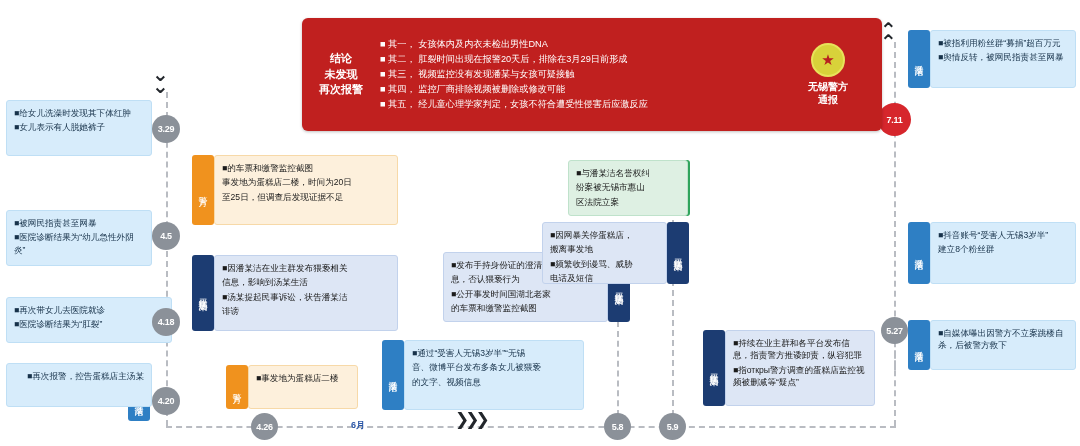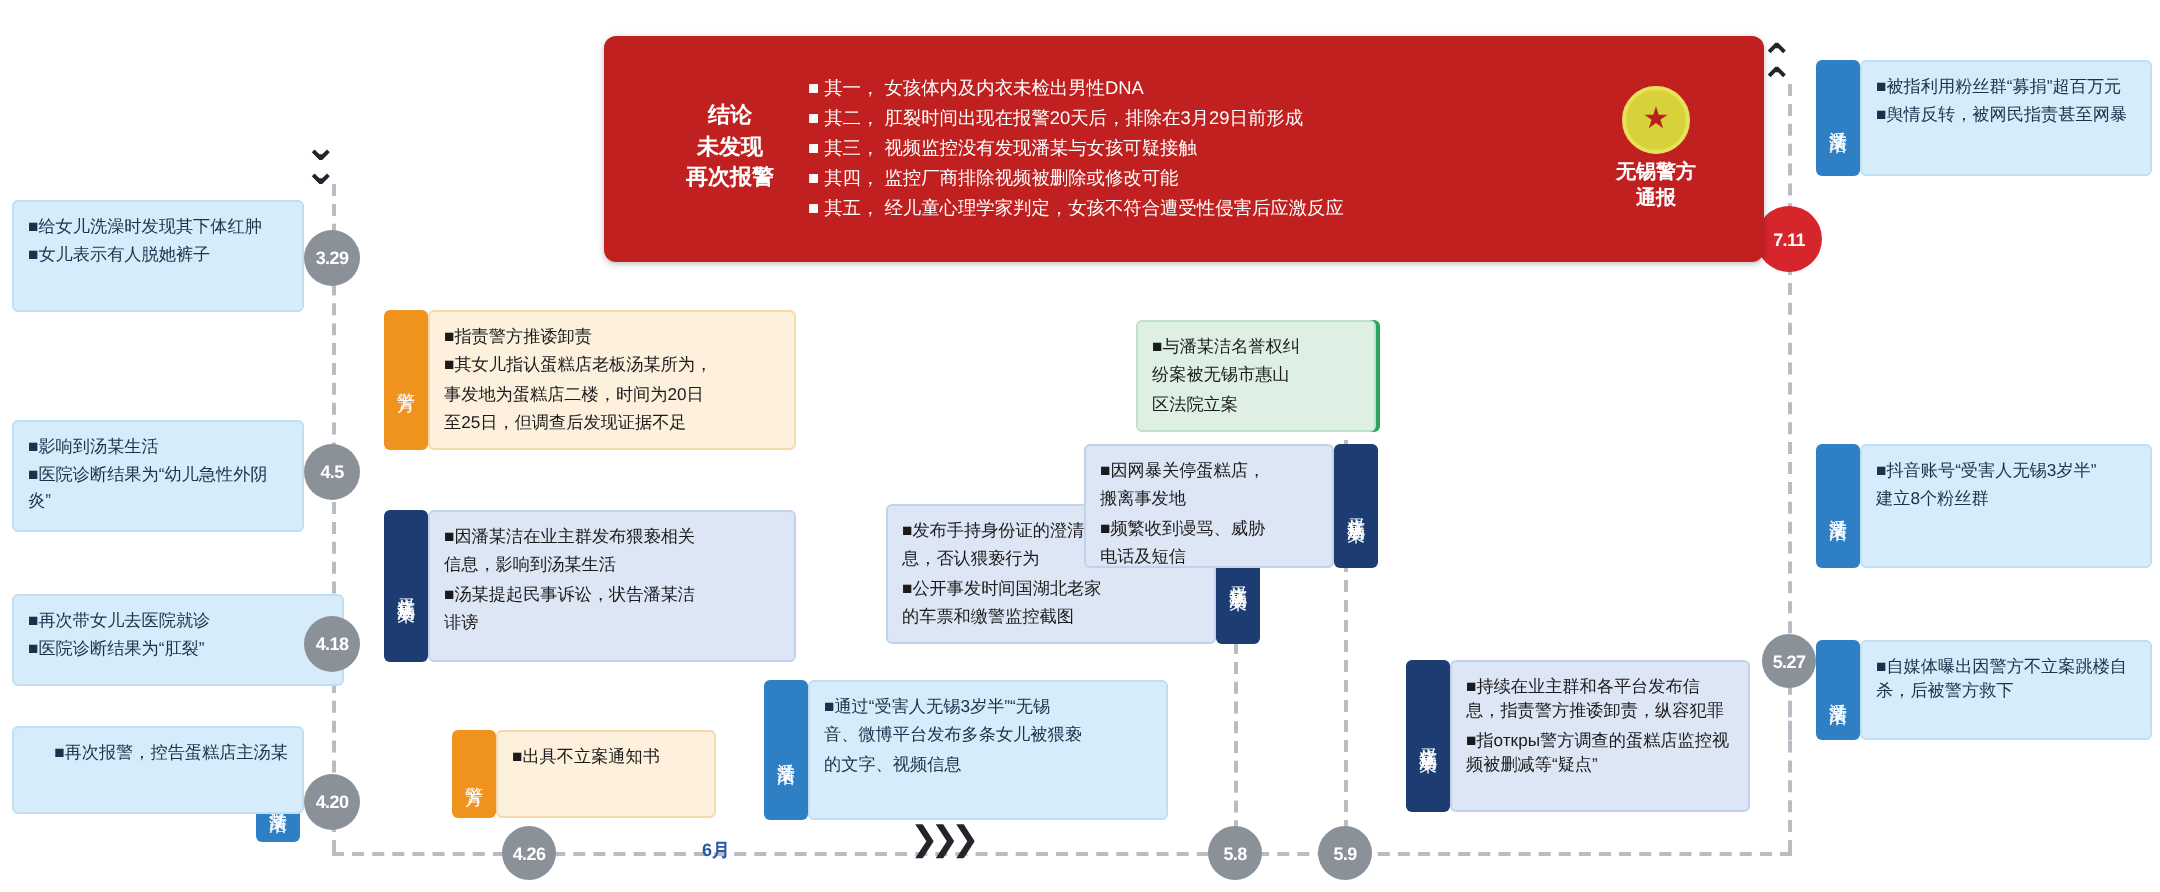--- a/index.html
+++ b/index.html
@@ -44,21 +44,20 @@
 
   
   #conclusion{
     position:absolute;left:302px;top:18px;width:580px;height:113px;
     background:#c0201f;border-radius:6px;z-index:7;display:flex;align-items:center;
     box-shadow:0 1px 3px rgba(0,0,0,.25);
   }
   #conclusion .lbl{
     width:62px;color:#fff;font-size:11px;font-weight:bold;line-height:1.45;text-align:center;
     padding-left:8px;
-    margin-left:24px;
   }
   #conclusion .items{
     flex:1;color:#fff;font-size:9.2px;line-height:1.62;padding:6px 4px 6px 8px;
   }
   #conclusion .items div{white-space:nowrap;}
   #conclusion .badge{
     width:96px;text-align:center;color:#fff;font-size:10px;font-weight:bold;line-height:1.3;
     padding-right:6px;
   }
   .emblem{
@@ -138,21 +137,21 @@
 <div class="card blue" style="left:6px;top:100px;width:146px;height:56px;">
   <div class="body">
     <div>■给女儿洗澡时发现其下体红肿</div>
     <div>■女儿表示有人脱她裤子</div>
   </div>
 </div>
 <div class="tab blue-t" style="left:128px;top:100px;height:56px;">潘某洁</div>
 
 <div class="card blue" style="left:6px;top:210px;width:146px;height:56px;">
   <div class="body">
-    <div>■影响到汤某生活</div>
+    <div>■被网民指责甚至网暴</div>
     <div>■医院诊断结果为“幼儿急性外阴炎”</div>
   </div>
 </div>
 <div class="tab blue-t" style="left:128px;top:210px;height:56px;">潘某洁</div>
 
 <div class="card blue" style="left:6px;top:297px;width:166px;height:46px;">
   <div class="body">
     <div>■再次带女儿去医院就诊</div>
     <div>■医院诊断结果为“肛裂”</div>
   </div>
@@ -162,41 +161,40 @@
 <div class="card blue" style="left:6px;top:363px;width:146px;height:44px;text-align:right;">
   <div class="body">
     <div>■再次报警，控告蛋糕店主汤某</div>
   </div>
 </div>
 <div class="tab blue-t" style="left:128px;top:377px;height:44px;">潘某洁</div>
 
 <div class="tab orange-t" style="left:192px;top:155px;height:70px;">警方</div>
 <div class="card orange" style="left:214px;top:155px;width:184px;height:70px;">
   <div class="body">
-    <div>■指责警方推诿卸责</div>
-    <div>■其女儿指认蛋糕店老板汤某所为，</div>
+    <div>■的车票和缴警监控截图</div>
     <div>事发地为蛋糕店二楼，时间为20日</div>
     <div>至25日，但调查后发现证据不足</div>
   </div>
 </div>
 
 <div class="tab darkblue-t" style="left:192px;top:255px;height:76px;">蛋糕店汤某</div>
 <div class="card darkblue-card" style="left:214px;top:255px;width:184px;height:76px;">
   <div class="body">
     <div>■因潘某洁在业主群发布猥亵相关</div>
     <div>信息，影响到汤某生活</div>
     <div>■汤某提起民事诉讼，状告潘某洁</div>
     <div>诽谤</div>
   </div>
 </div>
 
 <div class="tab orange-t" style="left:226px;top:365px;height:44px;">警方</div>
 <div class="card orange" style="left:248px;top:365px;width:110px;height:44px;">
   <div class="body">
-    <div>■出具不立案通知书</div>
+    <div>■事发地为蛋糕店二楼</div>
   </div>
 </div>
 
 <div class="tab blue-t" style="left:382px;top:340px;height:70px;">潘某洁</div>
 <div class="card blue" style="left:404px;top:340px;width:180px;height:70px;">
   <div class="body">
     <div>■通过“受害人无锡3岁半”“无锡</div>
     <div>音、微博平台发布多条女儿被猥亵</div>
     <div>的文字、视频信息</div>
   </div>

